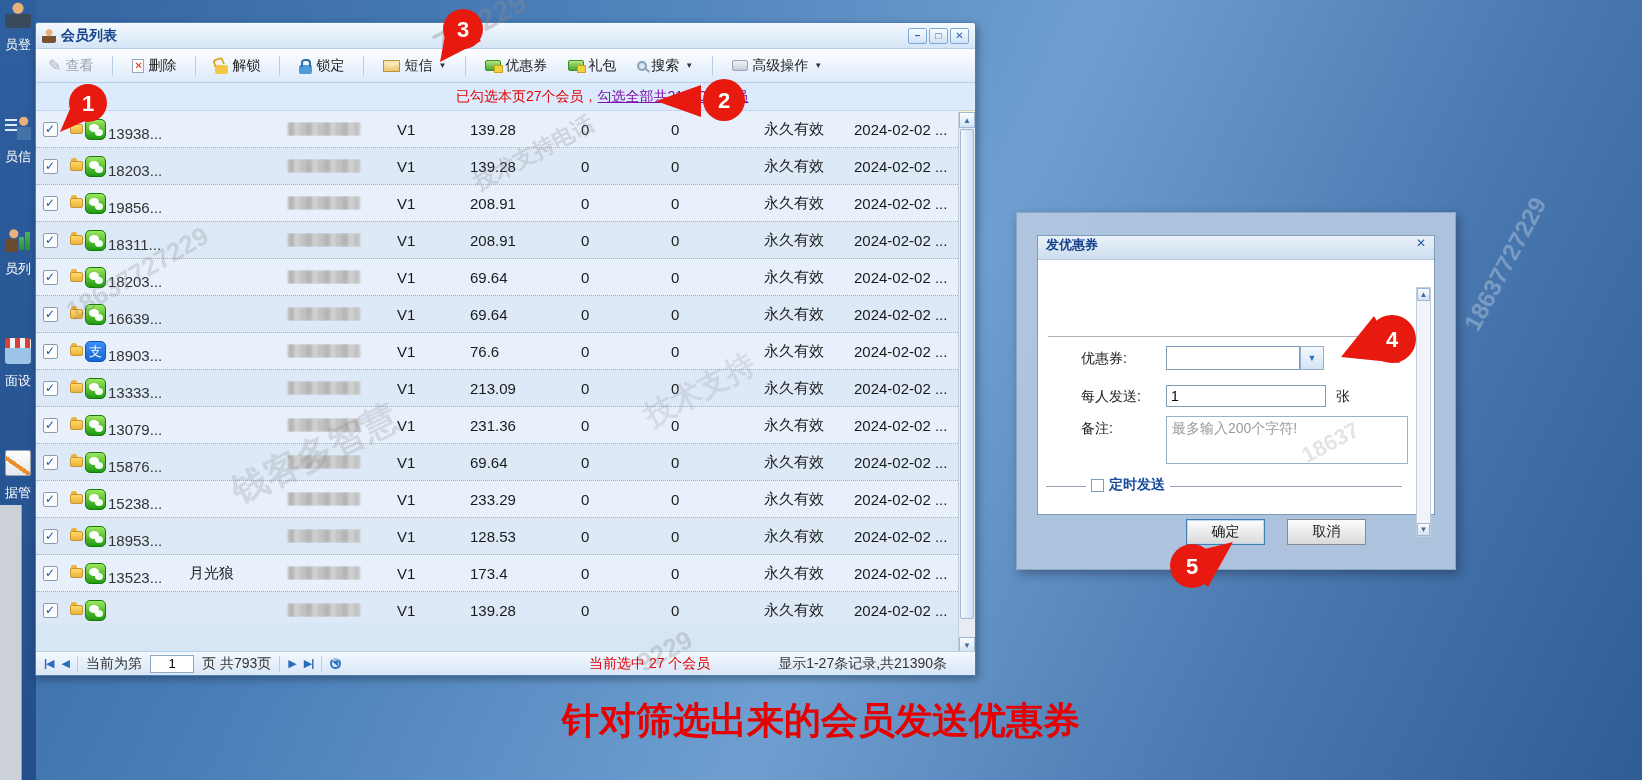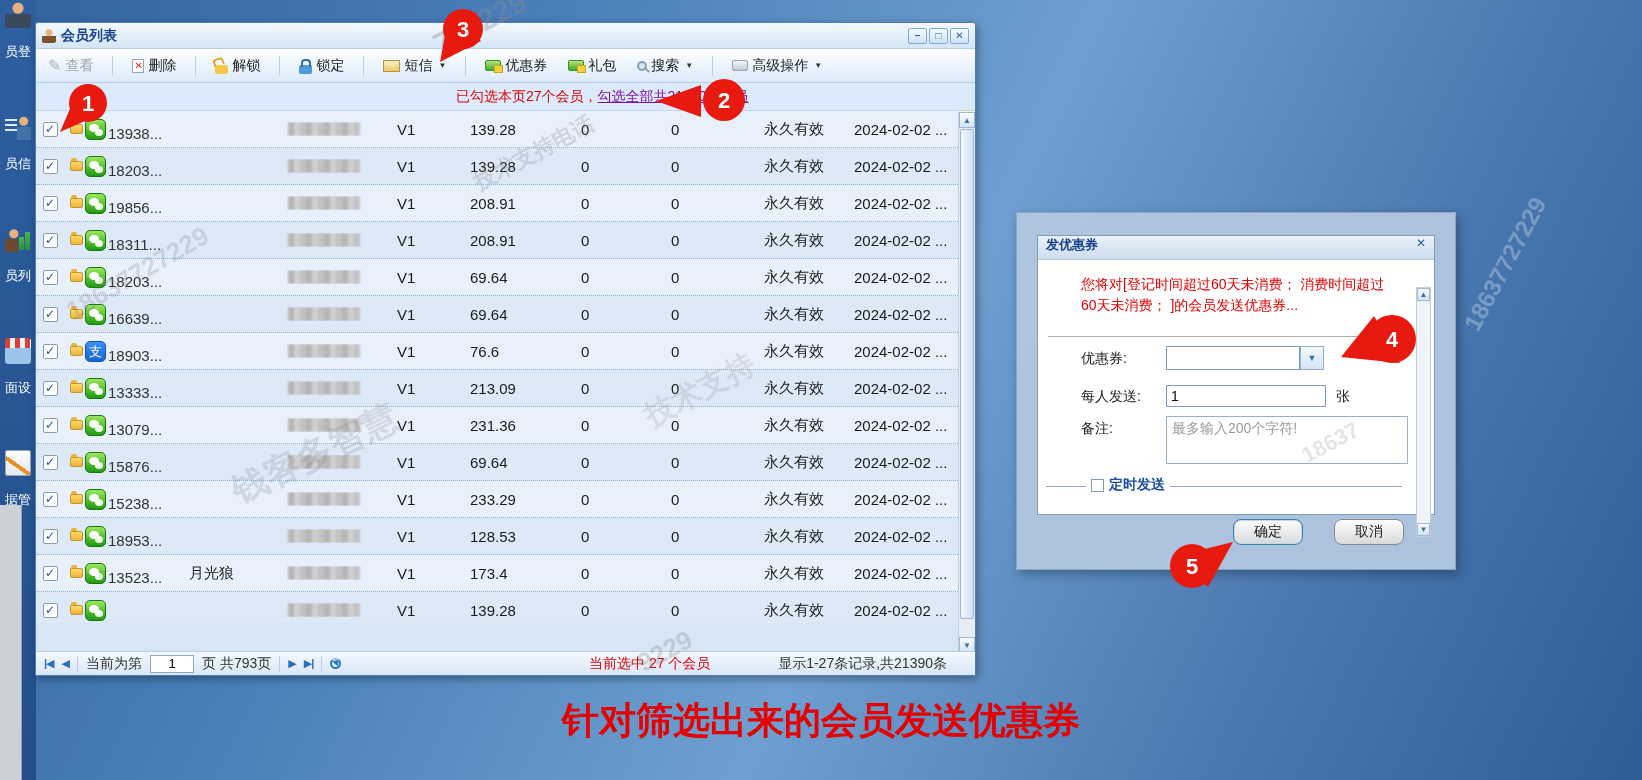--- a/index.html
+++ b/index.html
@@ -3,21 +3,21 @@
 <meta charset="utf-8">
 <style>
   html,body{margin:0;padding:0;}
   body{width:1642px;height:780px;overflow:hidden;font-family:"Liberation Sans","DejaVu Sans",sans-serif;position:relative;
        background:linear-gradient(115deg,#33639f 0%,#4a7fb9 28%,#6f9fd0 55%,#4a78b0 78%,#2e5c95 100%);}
   *{box-sizing:border-box;}
 
   
   #sidebar{position:absolute;left:0;top:0;width:36px;height:780px;background:linear-gradient(#2e5f9f,#234e8b);z-index:1;}
   .side-item{position:absolute;left:0;width:36px;text-align:center;}
-  .side-item .lbl{color:#fff;font-size:13px;display:block;margin-top:11px;white-space:nowrap;}
+  .side-item .lbl{color:#fff;font-size:13px;display:block;margin-top:4px;white-space:nowrap;}
   .sic{display:inline-block;width:26px;height:26px;position:relative;}
   .member-register-icon{background:radial-gradient(circle at 50% 24%,#e9b17c 0 5px,transparent 6px),linear-gradient(transparent 0 12px,#3a4a5c 12px);border-radius:4px;}
   .member-info-icon{background:linear-gradient(transparent 0 5px,#dfe9f5 5px 7px,transparent 7px 10px,#dfe9f5 10px 12px,transparent 12px 15px,#dfe9f5 15px 17px,transparent 17px) left/12px 100% no-repeat,radial-gradient(circle at 72% 28%,#e9b17c 0 4px,transparent 5px),linear-gradient(transparent 0 13px,#4472a8 13px) right/14px 100% no-repeat;}
   .member-list-icon{background:linear-gradient(#49b356,#2c8f3a) 20px 6px/5px 18px no-repeat,linear-gradient(#49b356,#2c8f3a) 14px 11px/5px 13px no-repeat,radial-gradient(circle at 34% 30%,#e9b17c 0 4px,transparent 5px),linear-gradient(transparent 0 13px,#6b4a2f 13px) left/13px 100% no-repeat;}
   .ui-settings-icon{background:linear-gradient(transparent 0 10px,#9cc4e8 10px) 0 0/100% 100% no-repeat,repeating-linear-gradient(90deg,#d8403a 0 5px,#f3f3f3 5px 10px) top/100% 10px no-repeat;border-radius:3px;}
   .data-manage-icon{background:linear-gradient(35deg,transparent 0 12px,#e8912c 12px 16px,transparent 16px) no-repeat,linear-gradient(#fdfdfd,#e4e8ec);border:1px solid #9aa5b2;border-radius:2px;}
   #gray-strip{position:absolute;left:0;top:505px;width:22px;height:275px;background:#ccd1d7;border-right:1px solid #9aa2ab;z-index:2;}
 
   
   #win{position:absolute;left:35px;top:22px;width:941px;height:654px;background:#d7e6f5;border:1px solid #4d7fb5;border-radius:3px 3px 0 0;box-shadow:2px 3px 8px rgba(0,0,0,.35);z-index:2;}
@@ -111,21 +111,21 @@
   .fchev{position:absolute;left:262px;top:0;width:24px;height:24px;background:linear-gradient(#f4f9fd,#d4e4f4);border:1px solid #94b0cc;color:#2f74c0;font-size:9px;display:flex;align-items:center;justify-content:center;}
   .finput{position:absolute;left:128px;top:1px;width:160px;height:22px;border:1px solid #7f9db9;font-size:14px;padding:0 4px;font-family:inherit;}
   .funit{position:absolute;left:298px;top:4px;}
   .ftextarea{position:absolute;left:128px;top:0;width:242px;height:48px;border:1px solid #9ab0c6;font-size:14px;color:#999;padding:3px 5px;resize:none;font-family:inherit;background:#fff;}
   .ftextarea::placeholder{color:#999;}
   #fieldset-line{position:absolute;left:8px;top:226px;width:356px;border-top:1px solid #9aa7b8;}
   #timed-send{position:absolute;left:48px;top:216px;background:#fff;padding:0 5px;display:flex;align-items:center;gap:5px;font-size:14px;font-weight:bold;color:#1a4fa0;}
   .small-cb{width:13px;height:13px;border:1px solid #7f9db9;background:#fff;display:inline-block;}
   #dlg-scroll{position:absolute;right:3px;top:27px;width:15px;height:250px;background:#f0f4f9;border:1px solid #c2cedd;}
   #dlg-scroll .sarr{width:13px;height:13px;}
-  .dbtn{position:absolute;width:70px;height:26px;background:linear-gradient(#fdfdfd,#d9d9d9);border:1px solid #8a8a8a;border-radius:8px;font-size:14px;color:#222;display:flex;align-items:center;justify-content:center;margin-left:47px;}
+  .dbtn{position:absolute;width:79px;height:26px;background:linear-gradient(#fdfdfd,#d9d9d9);border:1px solid #8a8a8a;border-radius:0;font-size:14px;color:#222;display:flex;align-items:center;justify-content:center;}
   #btn-ok{left:169px;top:306px;border-color:#3c7fb1;box-shadow:0 0 0 1px #bcd8ea inset;}
   #btn-cancel{left:270px;top:306px;}
 
   
   #caption{position:absolute;left:562px;top:696px;font-size:37px;font-weight:bold;color:#e60000;z-index:4;white-space:nowrap;}
   .wm{position:absolute;font-weight:bold;white-space:nowrap;z-index:4;pointer-events:none;}
   #ann{position:absolute;left:0;top:0;width:1642px;height:780px;z-index:5;pointer-events:none;}
   #ann text{font-size:22px;font-weight:bold;fill:#fff;text-anchor:middle;font-family:"Liberation Sans",sans-serif;}
 </style>
 </head>
@@ -511,21 +511,20 @@
   </div>
 </div>
 
 <div id="dlg-panel">
   <div id="dlg">
     <div id="dlg-title">
       <span>发优惠券</span>
       <span id="dlg-close">✕</span>
     </div>
     <div id="dlg-body">
-      <div id="dlg-warning">您将对[登记时间超过60天未消费； 消费时间超过60天未消费； ]的会员发送优惠券...</div>
       <div id="dlg-hr"></div>
 
       <div class="frow" style="top:86px;height:26px;">
         <span class="flabel">优惠券:</span>
         <span class="fsel"></span>
         <span class="fchev">▼</span>
       </div>
 
       <div class="frow" style="top:124px;height:24px;">
         <span class="flabel">每人发送:</span>

